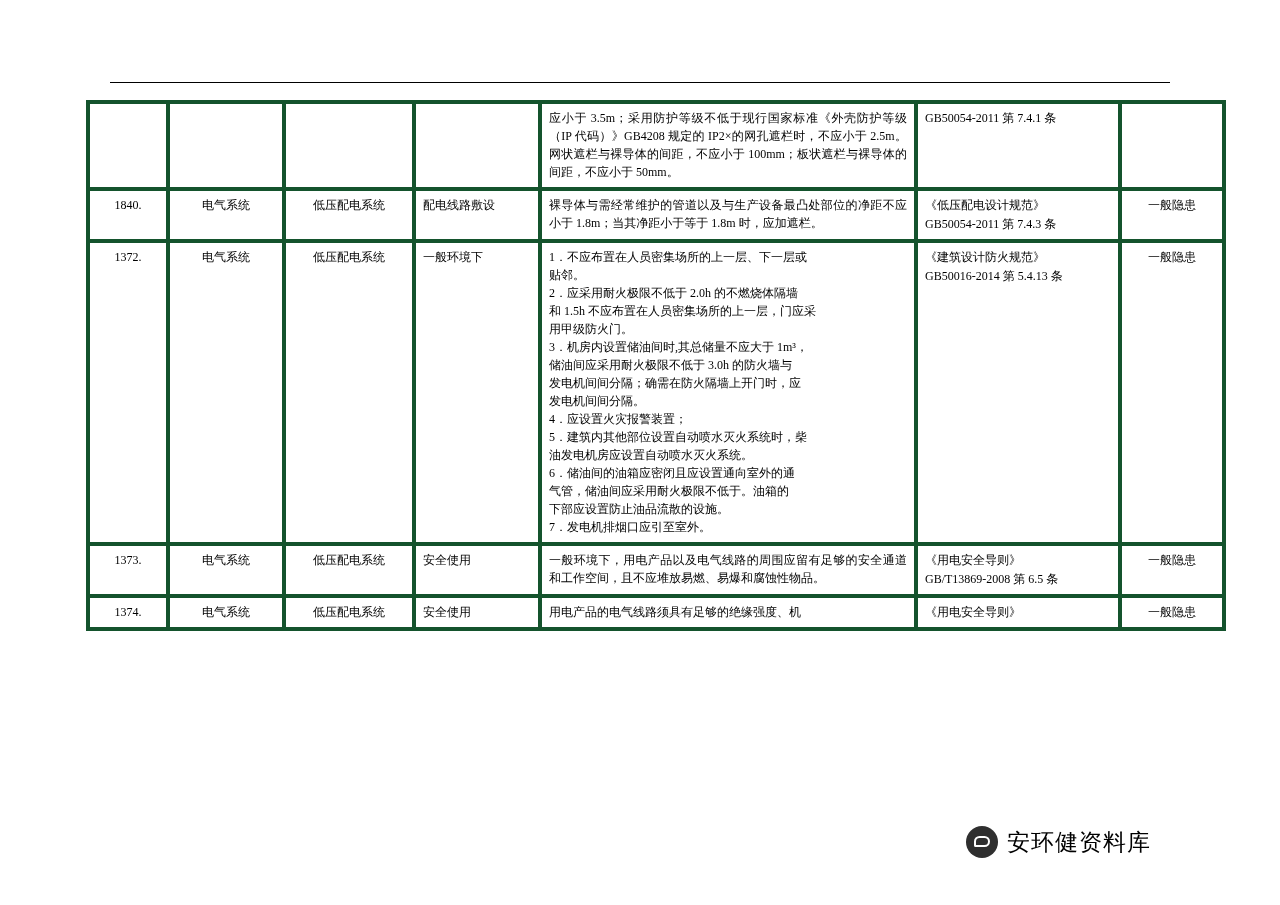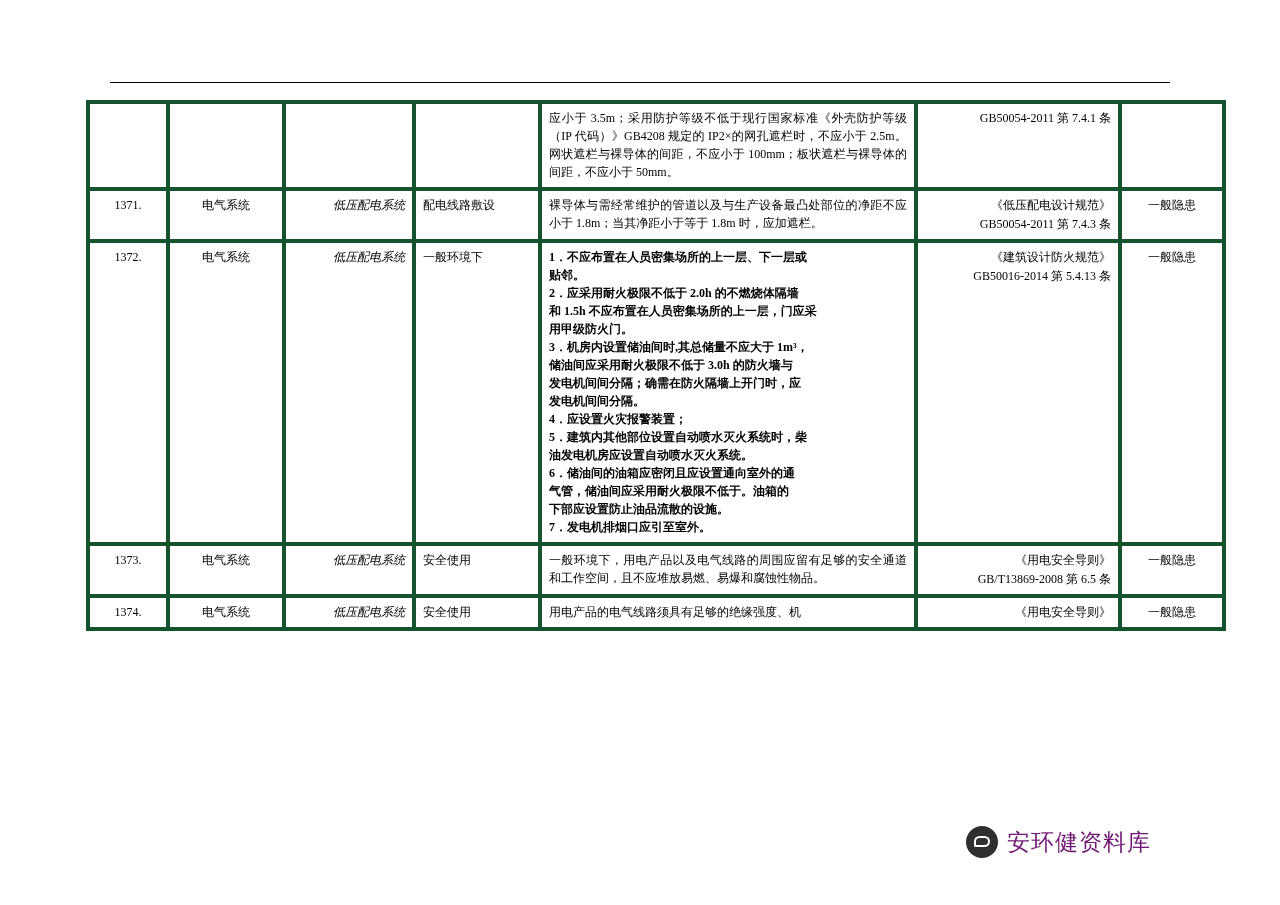--- a/index.html
+++ b/index.html
@@ -40,33 +40,32 @@
     border: 4px solid #14532d;
     vertical-align: top;
     padding: 5px 7px 6px 7px;
     font-size: 12px;
     line-height: 1.5;
     font-family: "Liberation Serif", serif;
     margin-top: 32px;
   }
   .c-num      { width: 62px;  text-align: center; }
   .c-sys      { width: 98px;  text-align: center; }
-  .c-sub      { width: 112px; text-align: right; font-style: italic; }
+  .c-sub      { width: 112px; text-align: center; }
   .c-item     { width: 108px; text-align: left; }
   .c-desc     { width: 358px; text-align: justify; }
-  .c-ref      { width: 186px; text-align: right; }
+  .c-ref      { width: 186px; text-align: left; }
   .c-level    { width: 86px;  text-align: center; }
 
   .cell-mid { vertical-align: middle; }
   .desc-line { display: block; }
   .desc p {
     margin: 0;
     text-align: justify;
     text-justify: inter-ideograph;
-    font-weight: bold;
   }
   .ref p {
     margin: 0;
     line-height: 1.55;
   }
   .watermark {
     position: absolute;
     left: 966px;
     top: 826px;
     display: flex;
@@ -88,21 +87,21 @@
     top: 10px;
     width: 16px;
     height: 11px;
     border: 2px solid #ffffff;
     border-radius: 7px 7px 7px 2px;
     box-sizing: border-box;
   }
   .wm-text {
     font-family: "Liberation Sans", sans-serif;
     font-size: 23px;
-    color: #701a75;
+    color: #000000;
     letter-spacing: 1px;
     white-space: nowrap;
   }
 </style>
 </head>
 <body>
 
 <div class="page">
 
   <div class="top-rule"></div>
@@ -114,21 +113,21 @@
         <td class="c-num"></td>
         <td class="c-sys"></td>
         <td class="c-sub"></td>
         <td class="c-item"></td>
         <td class="c-desc desc">应小于 3.5m；采用防护等级不低于现行国家标准《外壳防护等级（IP 代码）》GB4208 规定的 IP2×的网孔遮栏时，不应小于 2.5m。网状遮栏与裸导体的间距，不应小于 100mm；板状遮栏与裸导体的间距，不应小于 50mm。</td>
         <td class="c-ref ref">GB50054-2011 第 7.4.1 条</td>
         <td class="c-level"></td>
       </tr>
 
       <tr>
-        <td class="c-num cell-mid">1371.</td>
+        <td class="c-num cell-mid">1840.</td>
         <td class="c-sys cell-mid">电气系统</td>
         <td class="c-sub cell-mid">低压配电系统</td>
         <td class="c-item cell-mid">配电线路敷设</td>
         <td class="c-desc desc">裸导体与需经常维护的管道以及与生产设备最凸处部位的净距不应小于 1.8m；当其净距小于等于 1.8m 时，应加遮栏。</td>
         <td class="c-ref ref cell-mid">
           <p>《低压配电设计规范》</p>
           <p>GB50054-2011 第 7.4.3 条</p>
         </td>
         <td class="c-level cell-mid">一般隐患</td>
       </tr>

